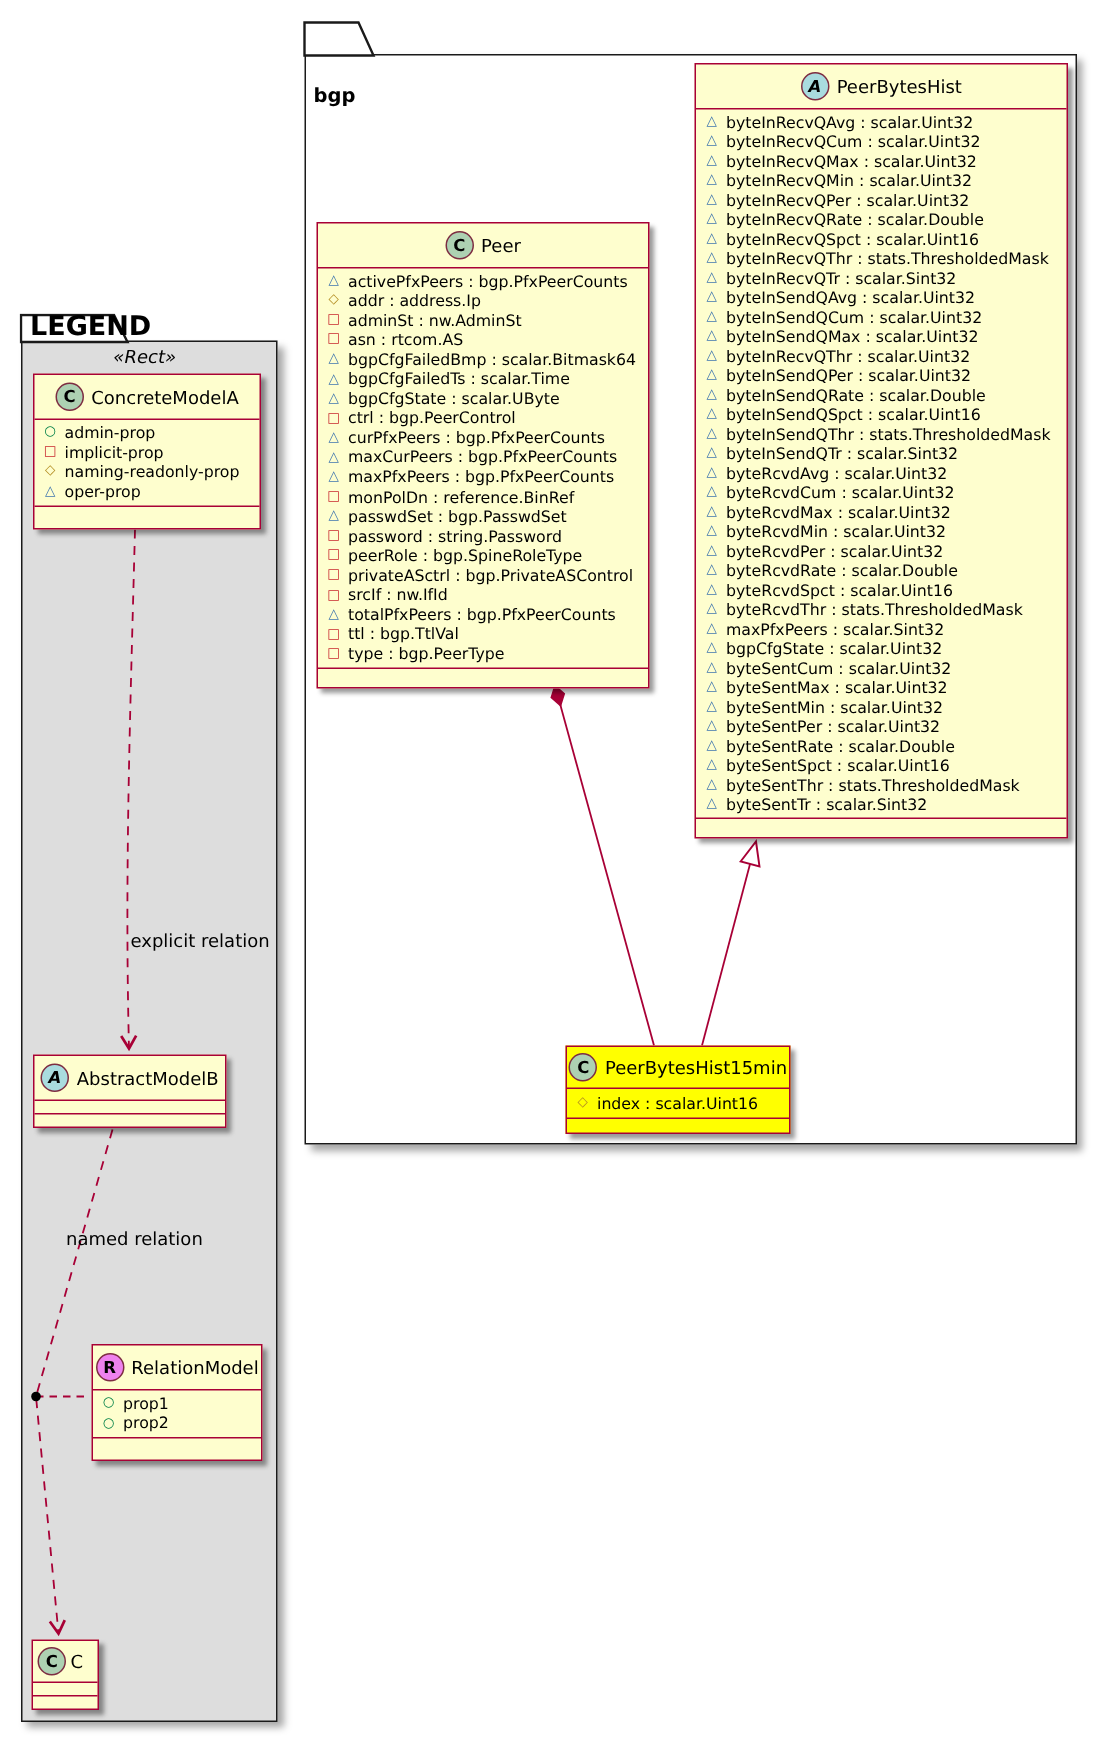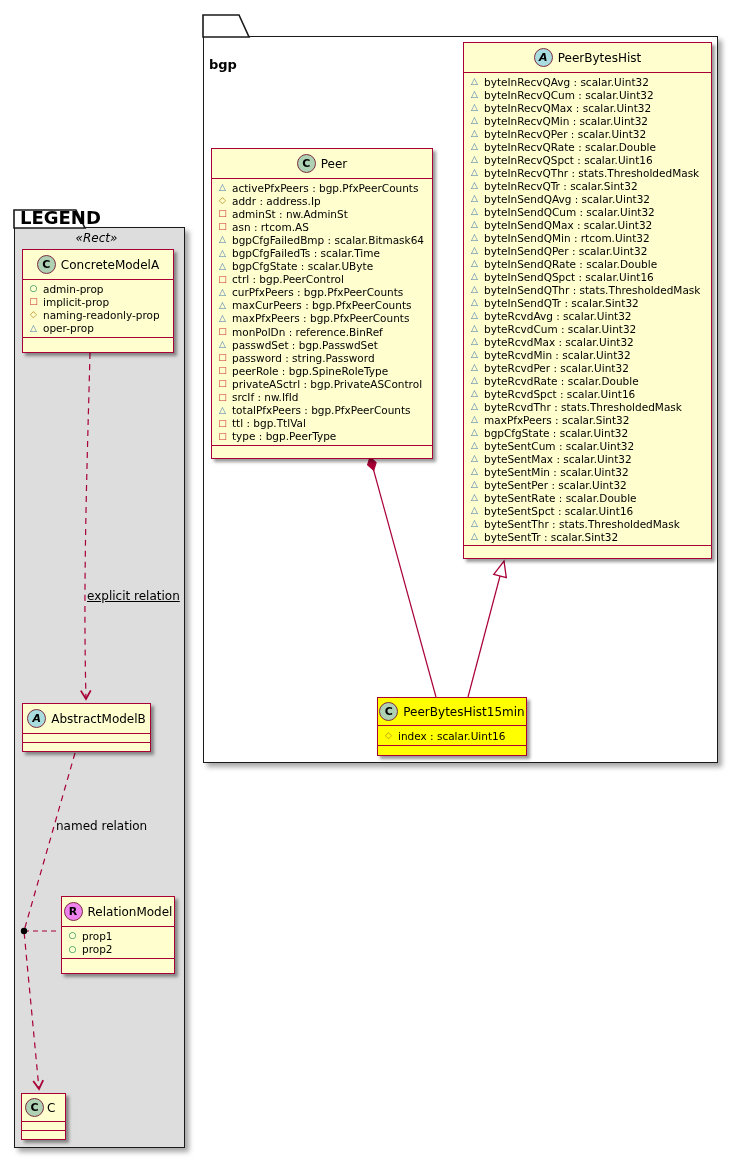--- a/index.html
+++ b/index.html
@@ -35,22 +35,22 @@
   .attr-row{display:flex;align-items:center;gap:4px;height:var(--rh,13px);white-space:nowrap;}
   .ptext{font-size:10.5px;}
   .pico{font-size:9px;line-height:9px;width:11px;text-align:center;}
   .pico.triangle{color:#4177AF;}
   .pico.square{color:#C82930;}
   .pico.diamond{color:#B38D22;}
   .pico.circle{color:#038048;}
   .cempty{border-top:1.5px solid #A80036;}
   
   .rel-label{position:absolute;font-size:12px;white-space:nowrap;}
-  #explicit-label{left:87px;top:589px;text-decoration:underline;}
-  #named-label{left:56px;top:819px;}
+  #explicit-label{left:87px;top:620px;}
+  #named-label{left:44px;top:819px;}
   
   #rels{position:absolute;left:0;top:0;pointer-events:none;}
 </style>
 </head>
 <body>
 
 <div class="pkg-body" id="legend-body"></div>
 <svg class="pkg-tab" style="left:13px;top:209px;" width="76" height="21">
   <polygon points="1,1 63,1 72,19 1,19" fill="#ffffff" stroke="#1a1a1a" stroke-width="1.6"></polygon>
 </svg>
@@ -230,21 +230,21 @@
       <div class="attr-row">
         <span class="pico triangle">△</span>
         <span class="ptext">byteInSendQCum : scalar.Uint32</span>
       </div>
       <div class="attr-row">
         <span class="pico triangle">△</span>
         <span class="ptext">byteInSendQMax : scalar.Uint32</span>
       </div>
       <div class="attr-row">
         <span class="pico triangle">△</span>
-        <span class="ptext">byteInSendQMin : rtcom.Uint32</span>
+        <span class="ptext">byteInRecvQThr : scalar.Uint32</span>
       </div>
       <div class="attr-row">
         <span class="pico triangle">△</span>
         <span class="ptext">byteInSendQPer : scalar.Uint32</span>
       </div>
       <div class="attr-row">
         <span class="pico triangle">△</span>
         <span class="ptext">byteInSendQRate : scalar.Double</span>
       </div>
       <div class="attr-row">

